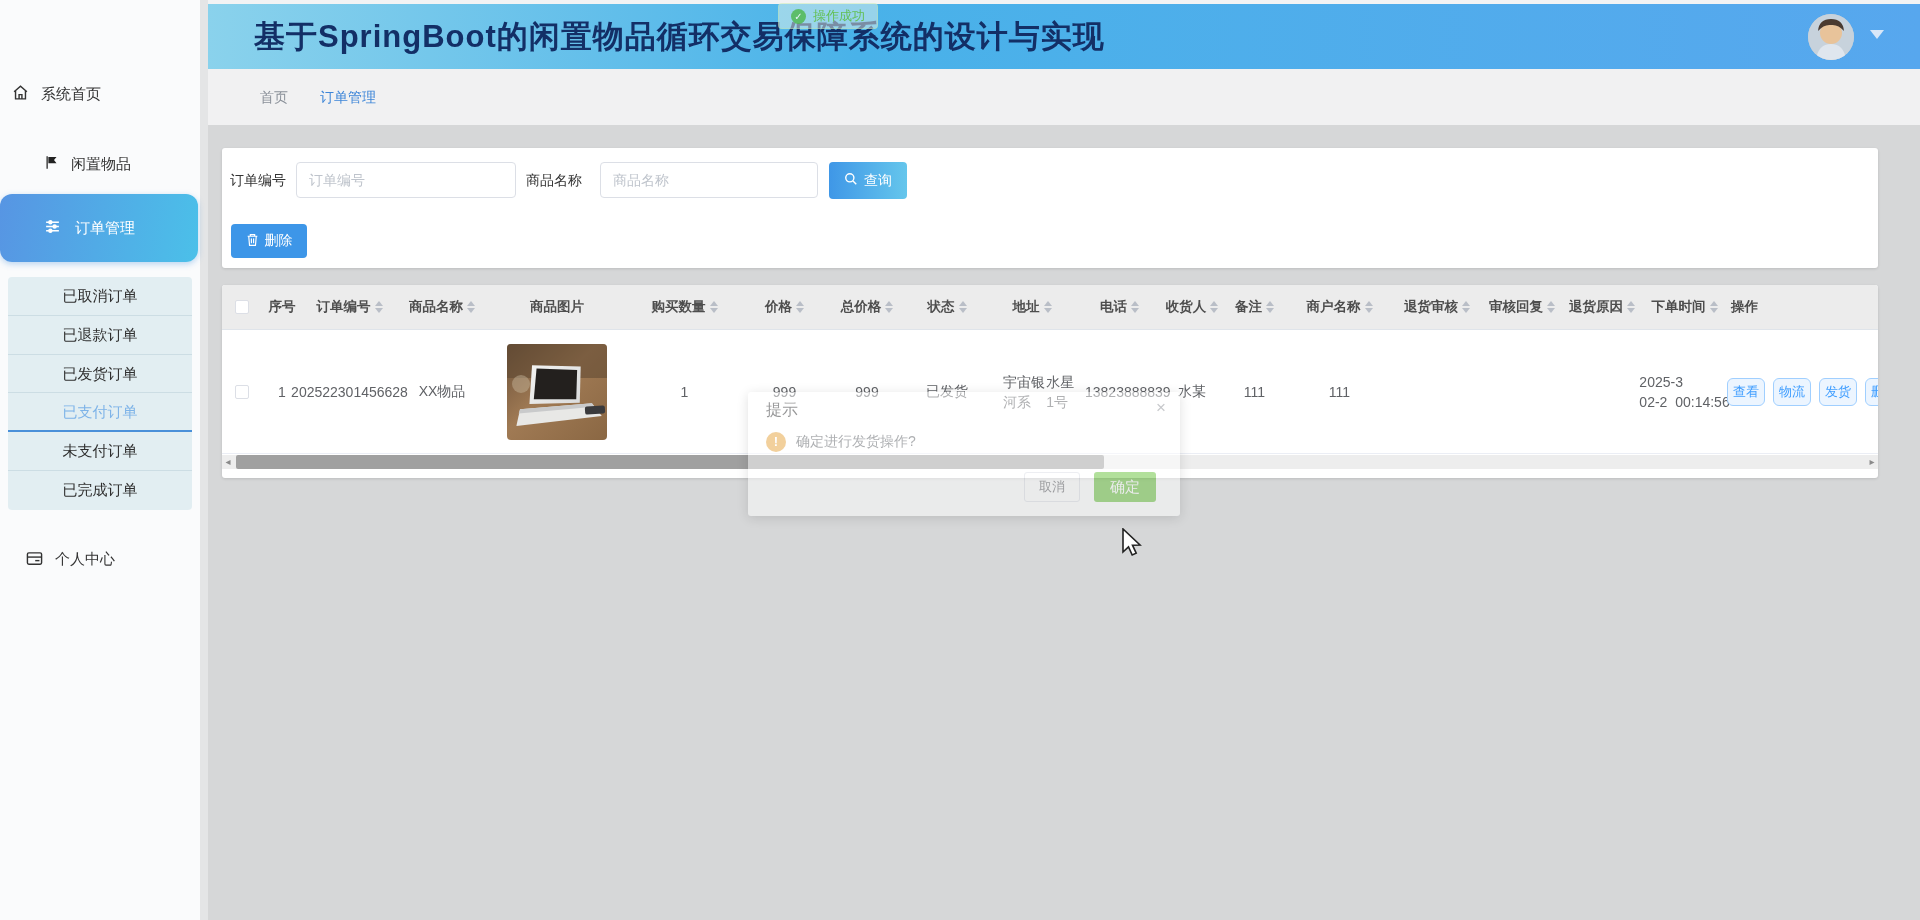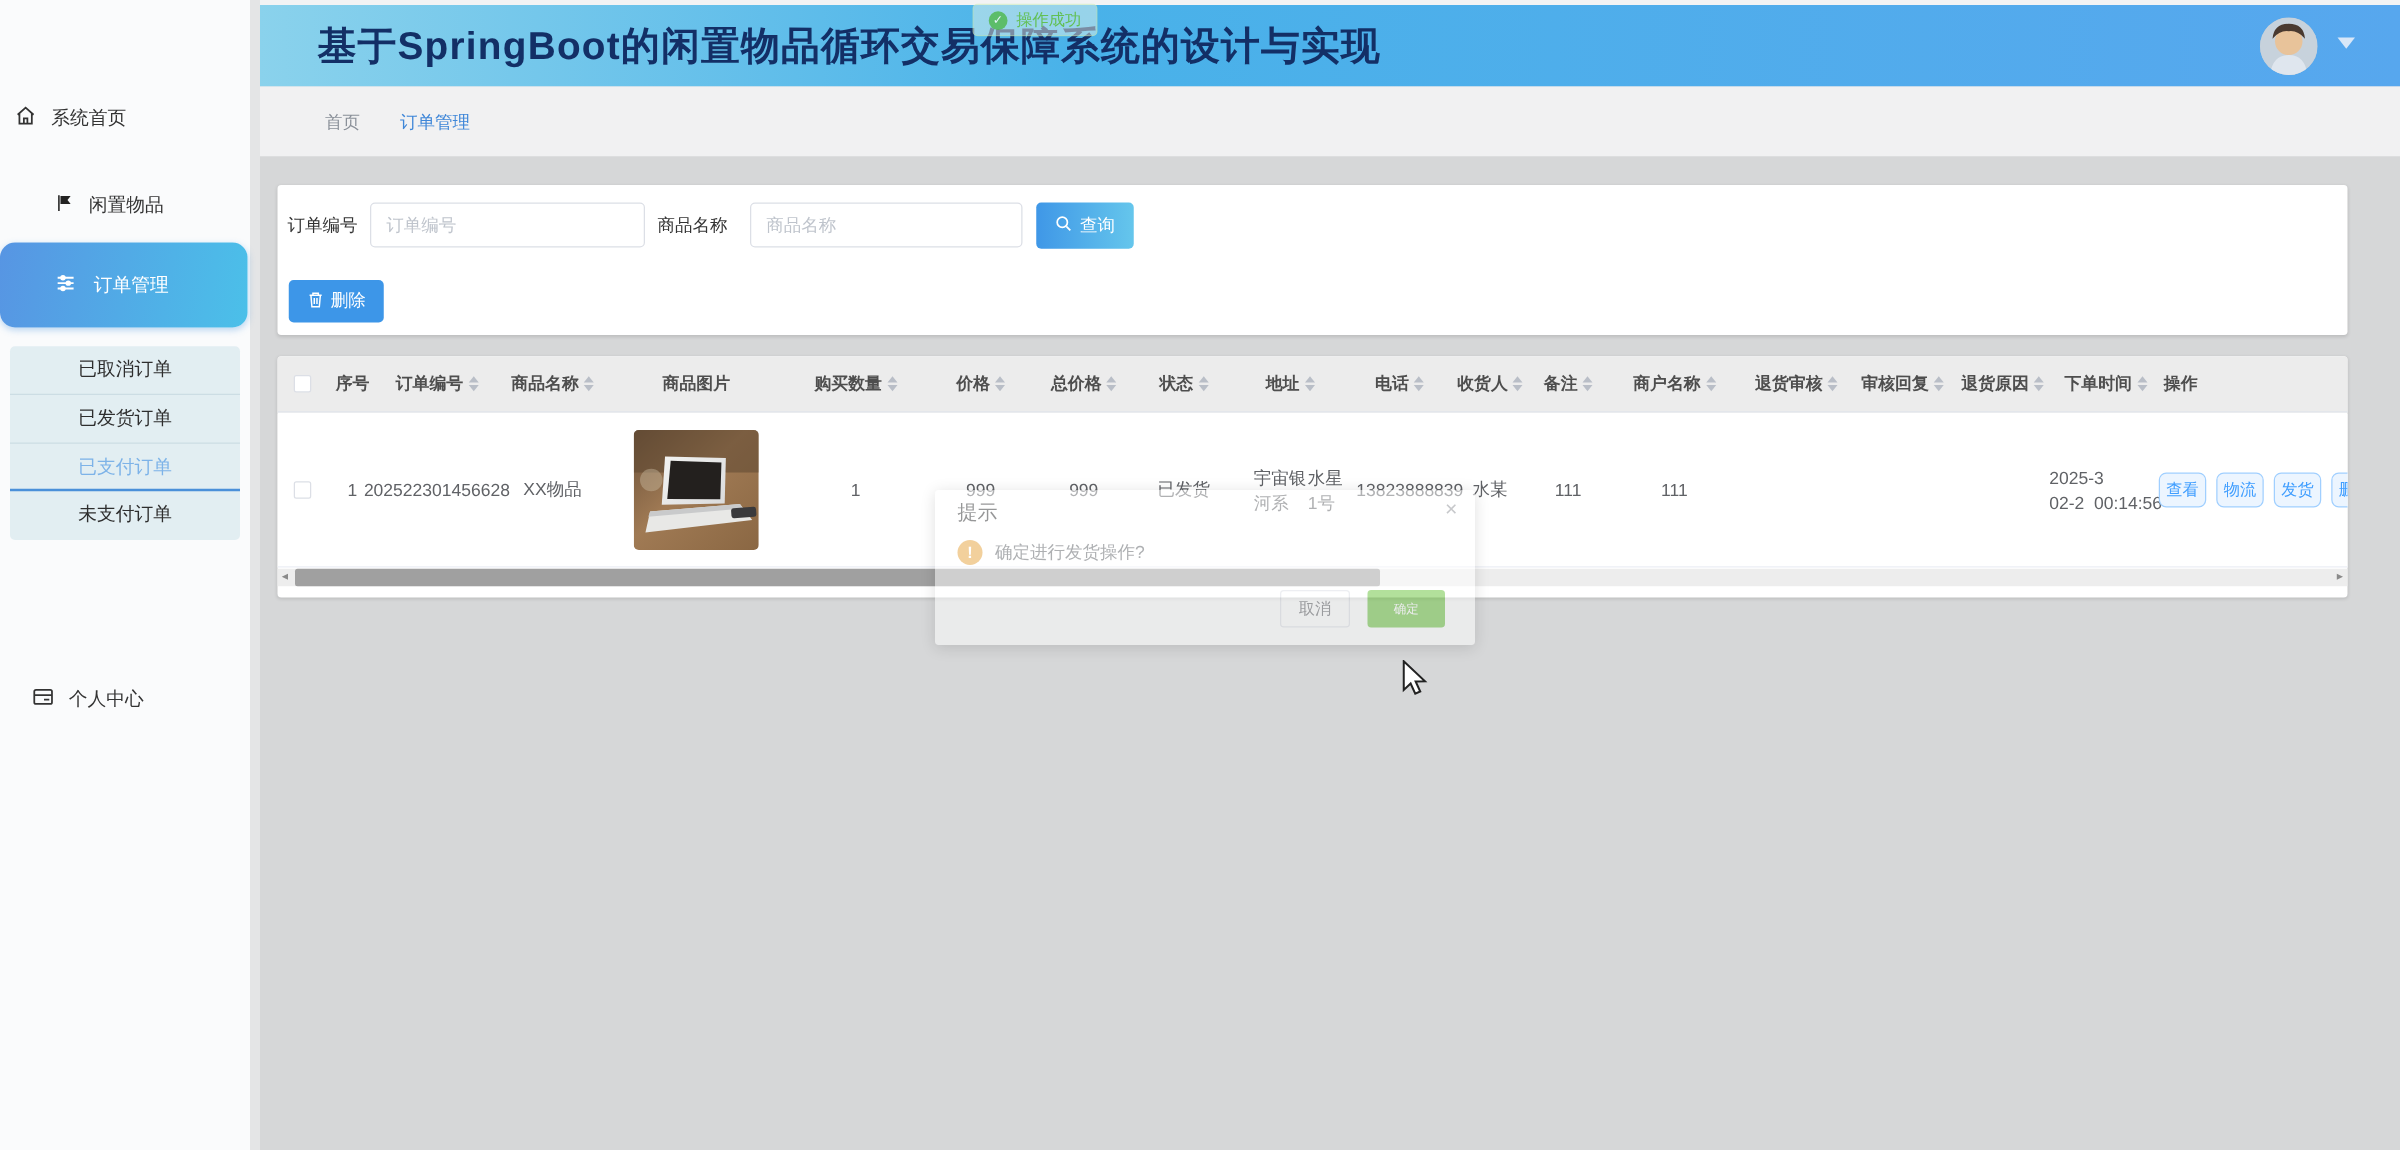--- a/index.html
+++ b/index.html
@@ -90,21 +90,21 @@
   
   .dialog { position:absolute; left:748px; top:392px; width:432px; height:124px; background:#fff; border-radius:3px;
             box-shadow:0 2px 12px rgba(0,0,0,.25); opacity:.5; z-index:50; }
   .dlg-title { position:absolute; left:18px; top:8px; font-size:16px; color:#303133; }
   .dlg-close { position:absolute; right:14px; top:6px; font-size:17px; color:#909399; cursor:pointer; }
   .dlg-body { position:absolute; left:18px; top:40px; display:flex; align-items:center; gap:10px; }
   .warn-icon { width:20px; height:20px; border-radius:50%; background:#e6a23c; color:#fff; font-size:13px; font-weight:bold; line-height:20px; text-align:center; }
   .dlg-msg { font-size:14px; color:#5f6368; }
   .dlg-footer { position:absolute; right:24px; bottom:14px; display:flex; gap:14px; }
   .dlg-cancel { width:56px; height:30px; background:#fff; border:1px solid #dcdfe6; border-radius:3px; color:#606266; font-size:13px; cursor:pointer; font-family:inherit; }
-  .dlg-confirm { width:62px; height:30px; background:#67c23a; border:none; border-radius:3px; color:#fff; font-size:10px; cursor:pointer; font-family:inherit; }
+  .dlg-confirm { width:62px; height:30px; background:#67c23a; border:none; border-radius:3px; color:#fff; font-size:15px; cursor:pointer; font-family:inherit; }
 
   .cursor { position:absolute; left:1120px; top:528px; z-index:100; pointer-events:none; }
 </style>
 </head>
 <body>
 
 <div id="app">
 
   <div class="top-strip"></div>
 
@@ -137,23 +137,25 @@
             <circle cx="15" cy="12" r="2"></circle>
             <line x1="3" y1="18" x2="21" y2="18"></line>
             <circle cx="9" cy="18" r="2"></circle>
           </svg>
       </span>
       <span>订单管理</span>
     </div>
 
     <div class="sb-submenu">
       <div class="sb-sub-item">已取消订单</div>
+      <div class="sb-sub-item">已退款订单</div>
       <div class="sb-sub-item">已发货订单</div>
       <div class="sb-sub-item active">已支付订单</div>
       <div class="sb-sub-item">未支付订单</div>
+      <div class="sb-sub-item">已完成订单</div>
     </div>
 
     <div class="sb-item sb-profile">
       <span>
         <svg width="17" height="15" viewBox="0 0 24 20" fill="none" stroke="#333" stroke-width="2">
             <rect x="2" y="2" width="20" height="16" rx="2"></rect>
             <line x1="2" y1="8" x2="22" y2="8"></line>
             <line x1="13" y1="13" x2="19" y2="13"></line>
           </svg>
       </span>

